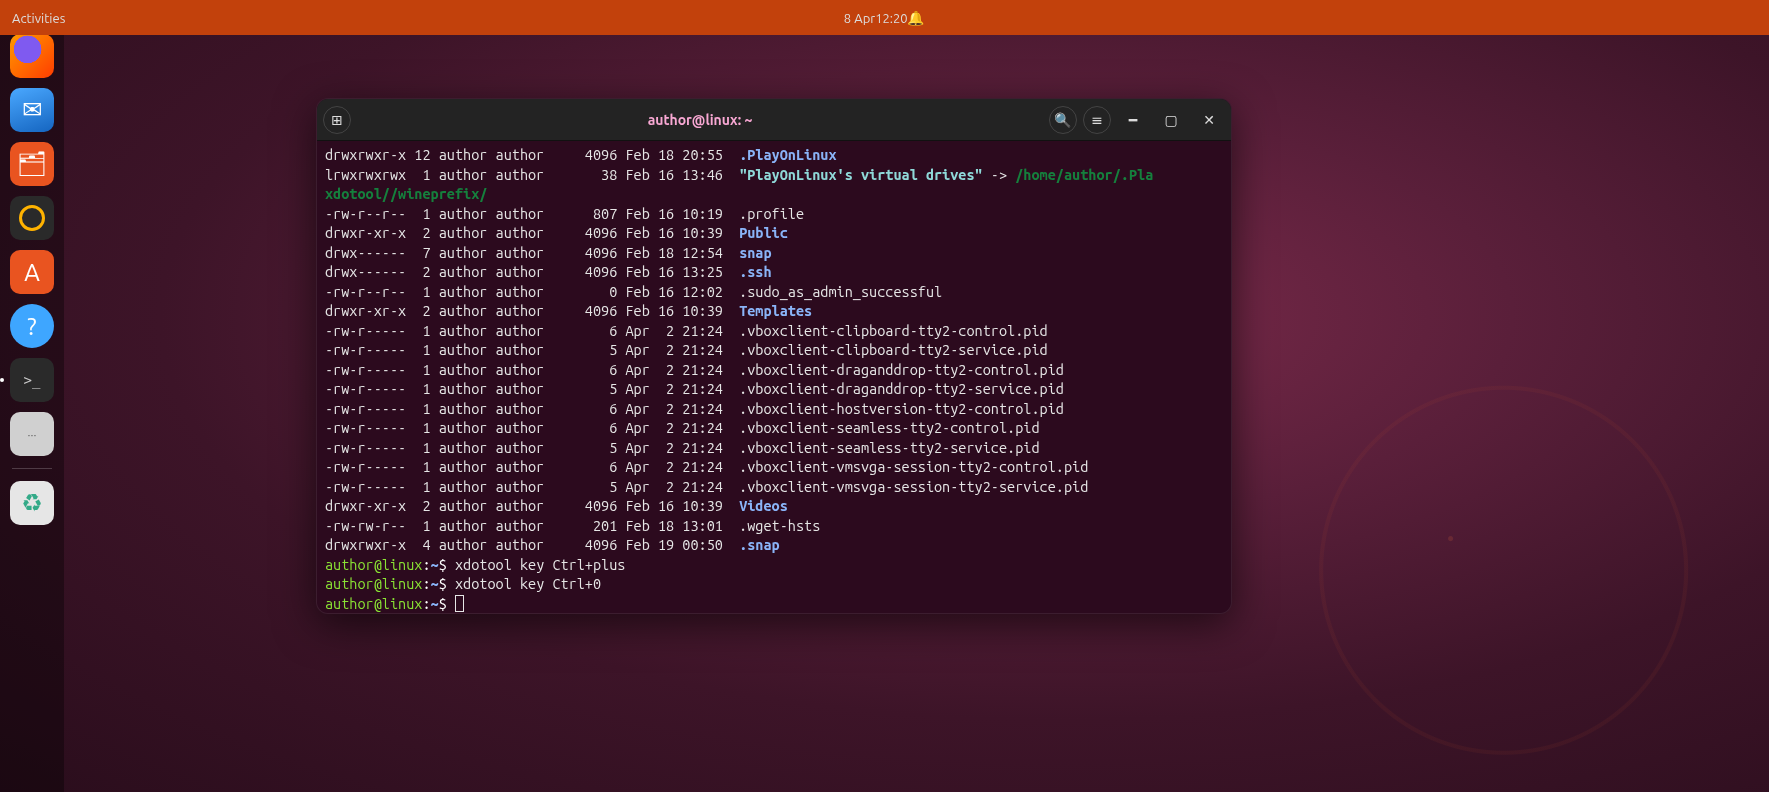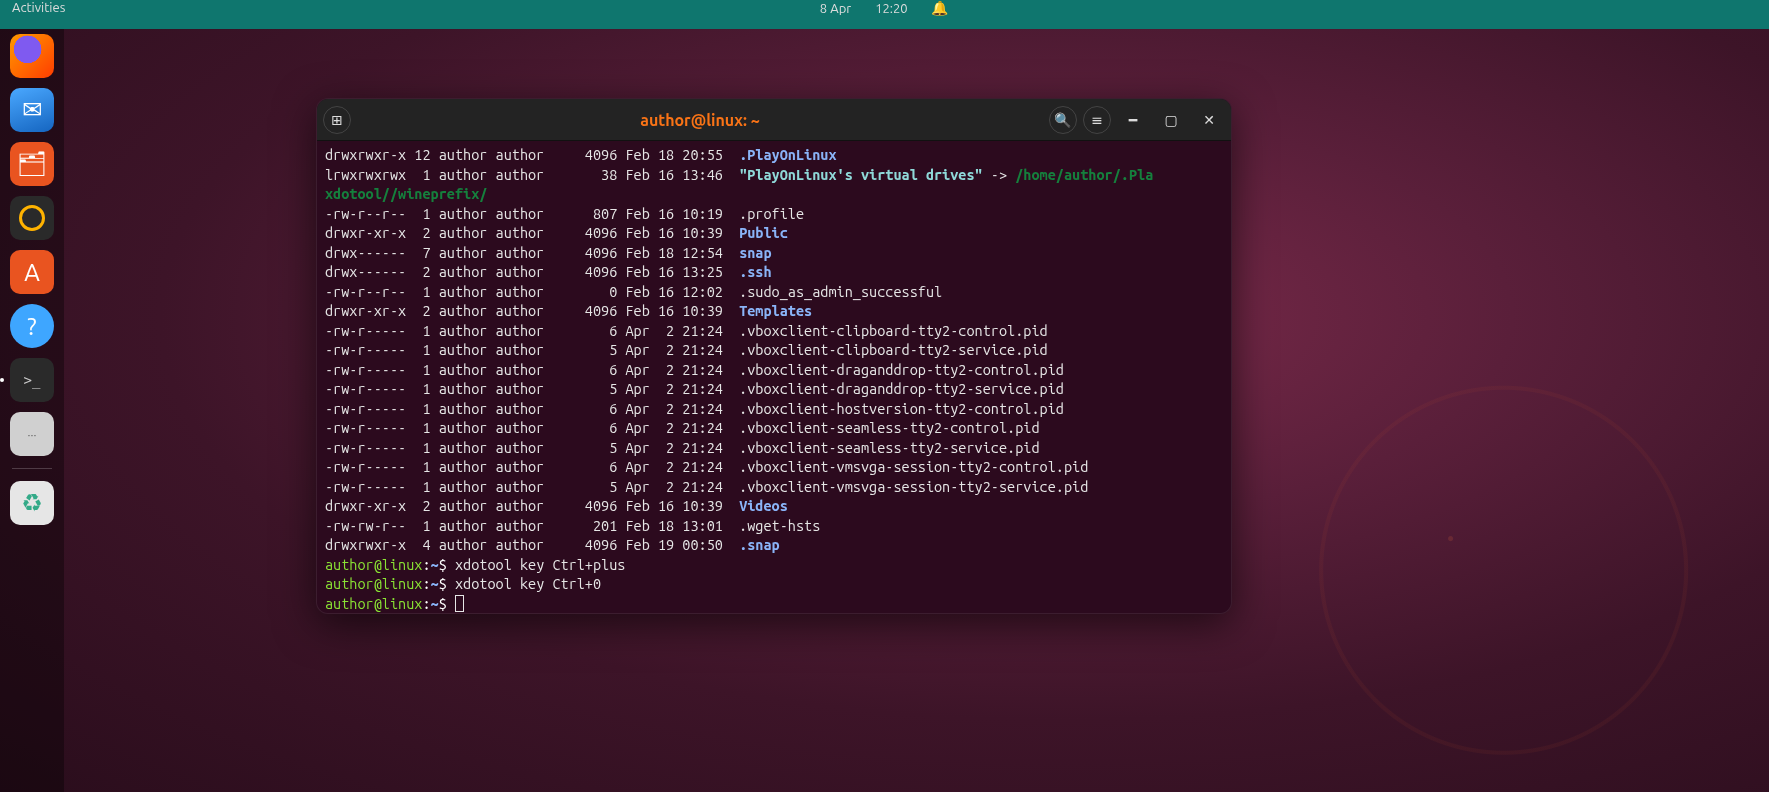--- a/index.html
+++ b/index.html
@@ -13,28 +13,28 @@
     content: "";
     position: absolute; inset: 0;
     background:
       radial-gradient(circle at 82% 68%, rgba(255,120,60,.15) 0 2px, transparent 3px 400px),
       radial-gradient(circle at 85% 72%, transparent 0 180px, rgba(200,80,40,.08) 181px 184px, transparent 185px);
     pointer-events: none;
   }
 
   
   .topbar {
-    position: absolute; top: 0; left: 0; right: 0; height: 29px;
-    background: #0f766e; color: #ddd;
-    display: flex; 
+    position: absolute; top: 0; left: 0; right: 0; height: 35px;
+    background: #c2410c; color: #ddd;
+    display: flex; align-items: center;
     font-size: 13px;
     z-index: 10;
   }
   .topbar .activities { padding: 0 12px; cursor: pointer; }
-  .topbar .clock { position: absolute; left: 50%; transform: translateX(-50%); display: flex; gap: 24px; align-items: center; }
+  .topbar .clock { position: absolute; left: 50%; transform: translateX(-50%); display: flex; gap: 0; align-items: center; }
   .topbar .clock .bell { font-size: 14px; }
   .topbar .status { margin-left: auto; padding-right: 12px; display: flex; gap: 10px; align-items: center; }
 
   
   .dock {
     position: absolute; top: 24px; left: 0; bottom: 0; width: 64px;
     background: rgba(0,0,0,.35);
     display: flex; flex-direction: column; align-items: center;
     padding-top: 8px; gap: 6px;
     z-index: 5;
@@ -72,21 +72,21 @@
     display: flex; flex-direction: column;
     overflow: hidden;
     z-index: 20;
   }
   .titlebar {
     height: 42px; background: #232323;
     display: flex; align-items: center; padding: 0 6px;
     border-bottom: 1px solid #111;
   }
   .tb-left, .tb-right { display: flex; align-items: center; gap: 6px; }
-  .tb-title { flex: 1; text-align: center; color: #f97316; font-size: 16px; font-weight: 600; }
+  .tb-title { flex: 1; text-align: center; color: #f9a8d4; font-size: 14px; font-weight: 600; }
   .tb-btn {
     width: 32px; height: 28px; border-radius: 6px;
     display:flex;align-items:center;justify-content:center;
     color:#ddd; cursor:pointer; font-size:14px;
   }
   .tb-btn.round { width:28px;height:28px;border-radius:50%; border:1px solid rgba(255,255,255,.15); }
 
   .term-body {
     flex: 1; padding: 4px 21px 8px 8px;
     font-family: "Ubuntu Mono","DejaVu Sans Mono",monospace;

